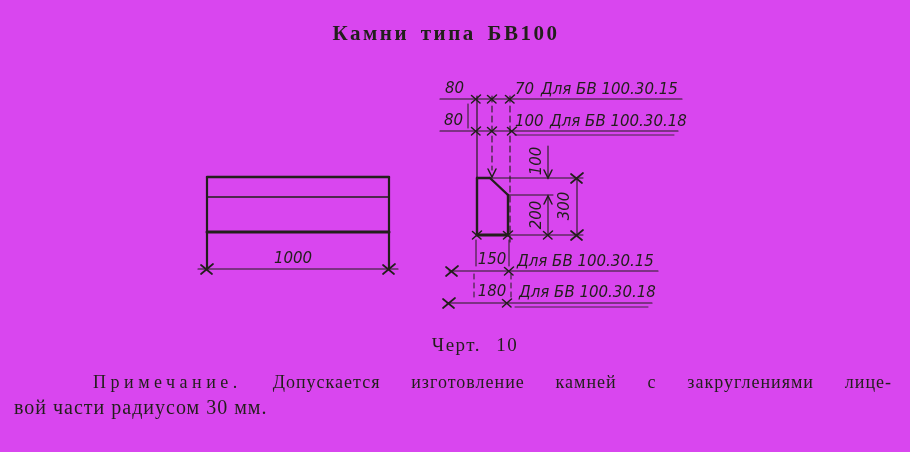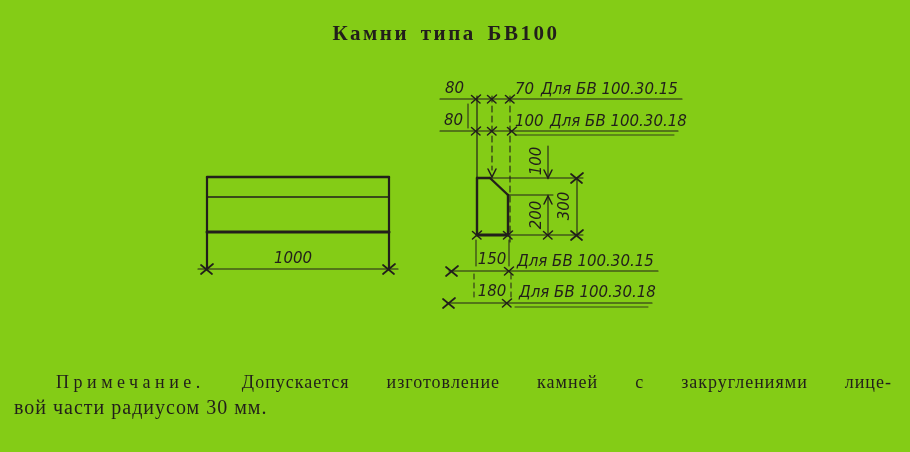--- a/index.html
+++ b/index.html
@@ -1,19 +1,19 @@
 <!DOCTYPE html>
 <html><head>
 <meta charset="utf-8">
 <style>
   html,body{margin:0;padding:0;}
   .page{
     position:relative;
     width:910px;height:452px;
-    background:#84cc16;
+    background:#d946ef;
     font-family:"Liberation Serif","DejaVu Serif",serif;
     color:#221f1b;
     overflow:hidden;
   }
   .title{
     position:absolute;top:21px;left:0;width:892px;
     text-align:center;
     font-size:21px;font-weight:bold;
     letter-spacing:2.5px;word-spacing:4px;
   }
@@ -25,21 +25,21 @@
   .note-line1{
     position:absolute;top:373px;left:14px;width:878px;
     font-size:18px;letter-spacing:1px;
     text-align:justify;text-align-last:justify;
     text-indent:42px;white-space:normal;line-height:1;
   }
   .note-line2{
     position:absolute;top:397px;left:14px;width:878px;
     font-size:20px;letter-spacing:1px;line-height:1;
   }
-  .note-label{letter-spacing:4.5px;}
+  .note-label{letter-spacing:4.5px;margin-left:37px;}
   svg.draw{position:absolute;left:0;top:0;}
   svg.draw path, svg.draw use{stroke:#221f1b;fill:none;stroke-linecap:round;}
   .dim{
     font-family:"DejaVu Sans","Liberation Sans",sans-serif;
     font-style:italic;font-size:15px;fill:#221f1b;stroke:none;
   }
 </style>
 </head>
 <body>
 
@@ -135,17 +135,18 @@
         <use href="#xm" transform="translate(449,303)"></use>
         <use href="#xs" transform="translate(507,303)"></use>
         <text class="dim" x="492" y="264" text-anchor="middle">150</text>
         <text class="dim" x="517" y="266">Для БВ 100.30.15</text>
         <text class="dim" x="492" y="296" text-anchor="middle">180</text>
         <text class="dim" x="519" y="297">Для БВ 100.30.18</text>
       </g>
     </g>
   </svg>
 
+  <div class="caption">Черт. 10</div>
 
   <div class="note-line1"><span class="note-label">Примечание.</span> <span>Допускается изготовление камней с закруглениями лице-</span></div>
   <div class="note-line2">вой части радиусом 30 мм.</div>
 
 </div>
 
 </body></html>

